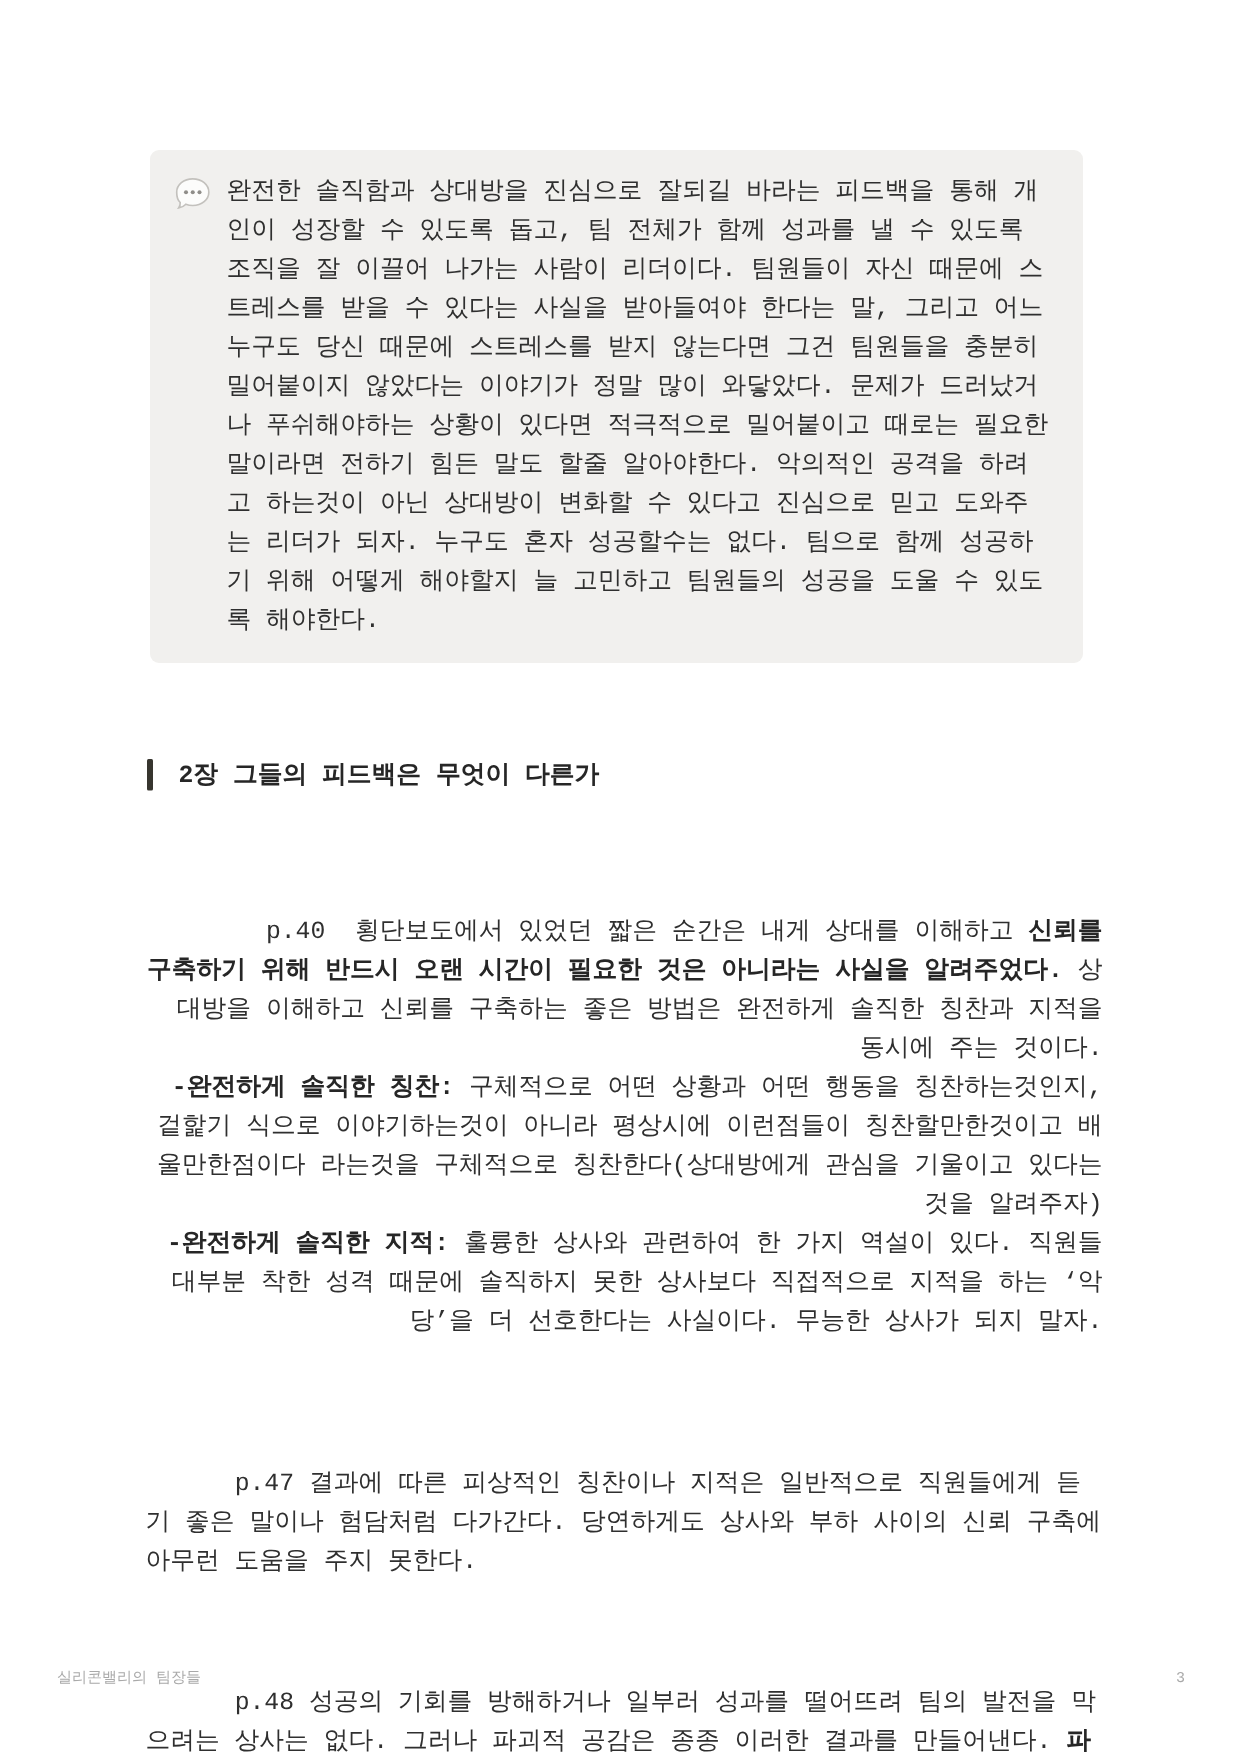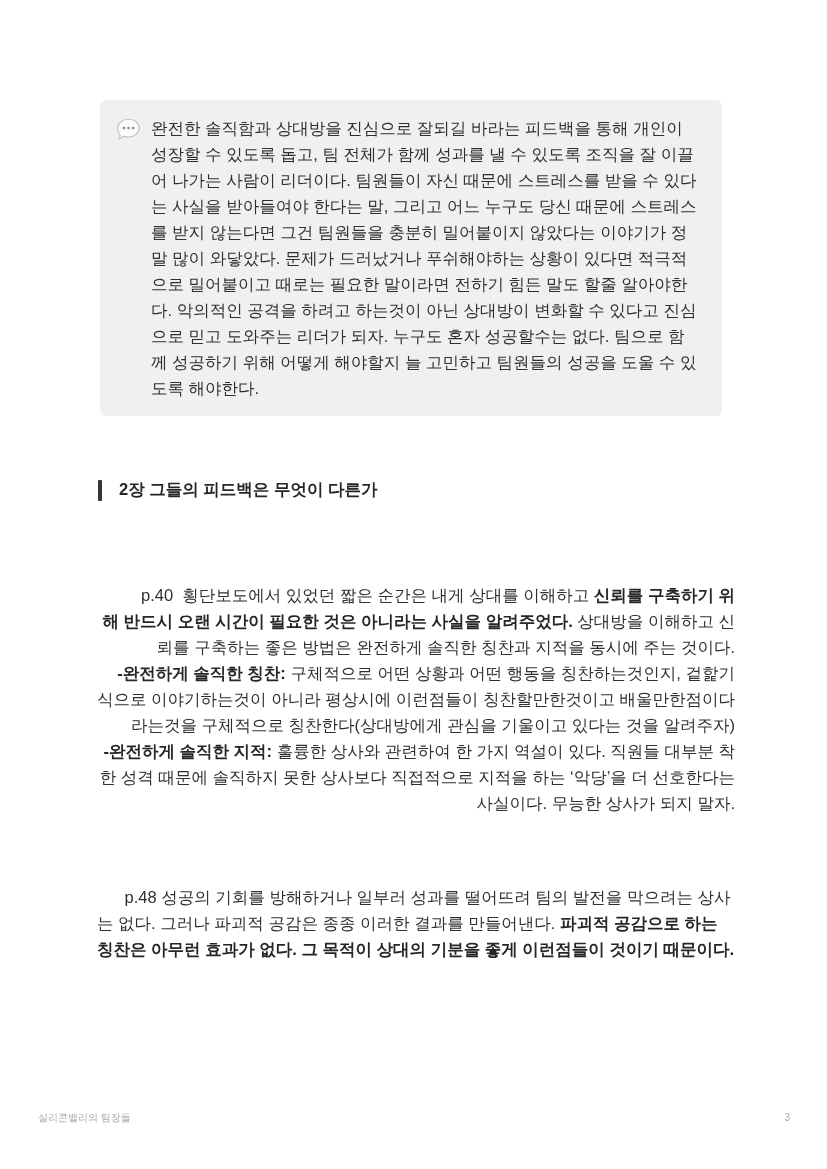--- a/index.html
+++ b/index.html
@@ -15,20 +15,21 @@
     background:#ffffff;
     font-family:"Liberation Sans","DejaVu Sans",sans-serif;
     color:var(--text);
   }
   .page{
     position:relative;
     width:827px;
     height:1169px;
     background:#ffffff;
     overflow:hidden;
+    font-family:Liberation Mono, monospace;
   }
   .content{
     position:absolute;
     left:97px;
     top:0;
     width:638px;
   }
   .callout{
     margin-top:100px;
     margin-left:3px;
@@ -113,20 +114,23 @@
       <span class="heading-bar"></span>
       <span class="heading-text">2장 그들의 피드백은 무엇이 다른가</span>
     </h2>
 
     <p class="para p40">
       <span>p.40  횡단보도에서 있었던 짧은 순간은 내게 상대를 이해하고 </span><span class="b">신뢰를 구축하기 위해 반드시 오랜 시간이 필요한 것은 아니라는 사실을 알려주었다.</span><span> 상대방을 이해하고 신뢰를 구축하는 좋은 방법은 완전하게 솔직한 칭찬과 지적을 동시에 주는 것이다.
 </span><span class="b">-완전하게 솔직한 칭찬:</span><span> 구체적으로 어떤 상황과 어떤 행동을 칭찬하는것인지, 겉핥기 식으로 이야기하는것이 아니라 평상시에 이런점들이 칭찬할만한것이고 배울만한점이다 라는것을 구체적으로 칭찬한다(상대방에게 관심을 기울이고 있다는 것을 알려주자)
 </span><span class="b">-완전하게 솔직한 지적:</span><span> 훌륭한 상사와 관련하여 한 가지 역설이 있다. 직원들 대부분 착한 성격 때문에 솔직하지 못한 상사보다 직접적으로 지적을 하는 ‘악당’을 더 선호한다는 사실이다. 무능한 상사가 되지 말자.</span>
     </p>
 
+    <p class="para p47">
+      <span>p.47 결과에 따른 피상적인 칭찬이나 지적은 일반적으로 직원들에게 듣기 좋은 말이나 험담처럼 다가간다. 당연하게도 상사와 부하 사이의 신뢰 구축에 아무런 도움을 주지 못한다.</span>
+    </p>
 
     <p class="para p48">
       <span>p.48 성공의 기회를 방해하거나 일부러 성과를 떨어뜨려 팀의 발전을 막으려는 상사는 없다. 그러나 파괴적 공감은 종종 이러한 결과를 만들어낸다. </span><span class="b">파괴적 공감으로 하는 칭찬은 아무런 효과가 없다. 그 목적이 상대의 기분을 좋게 이런점들이 것이기 때문이다.</span>
     </p>
 
   </div>
 
   <div class="footer">
     <span>실리콘밸리의 팀장들</span>
     <span>3</span>

